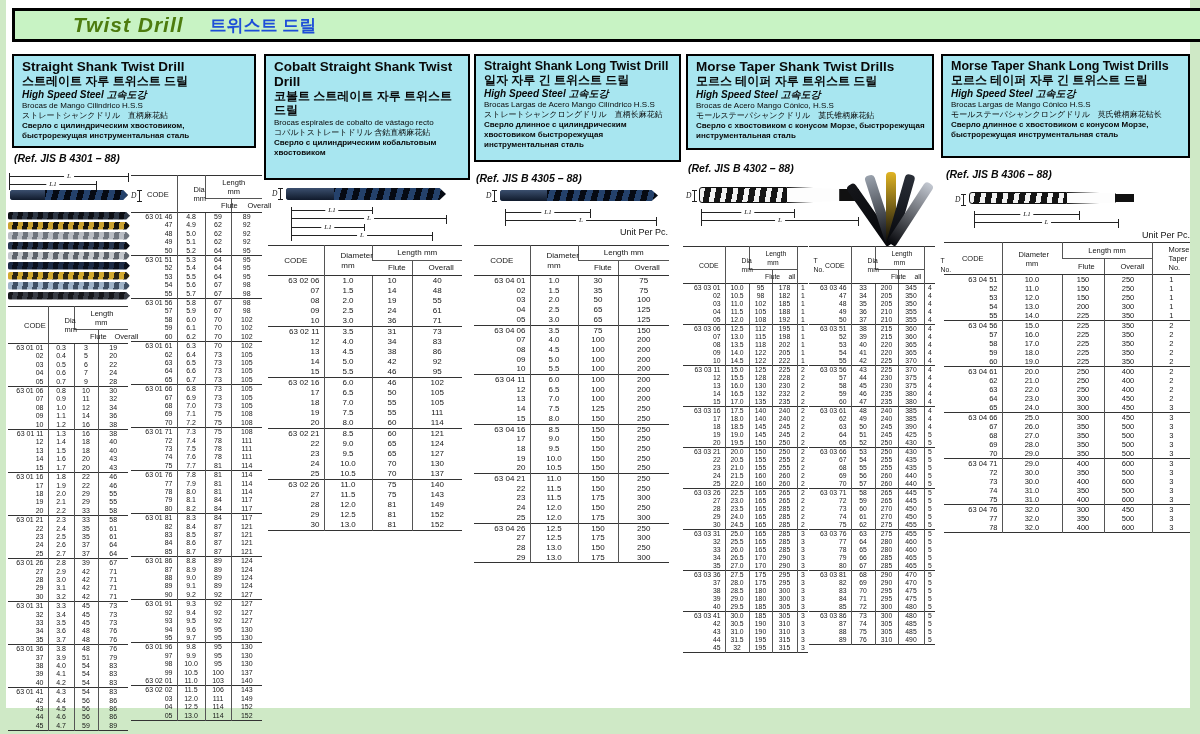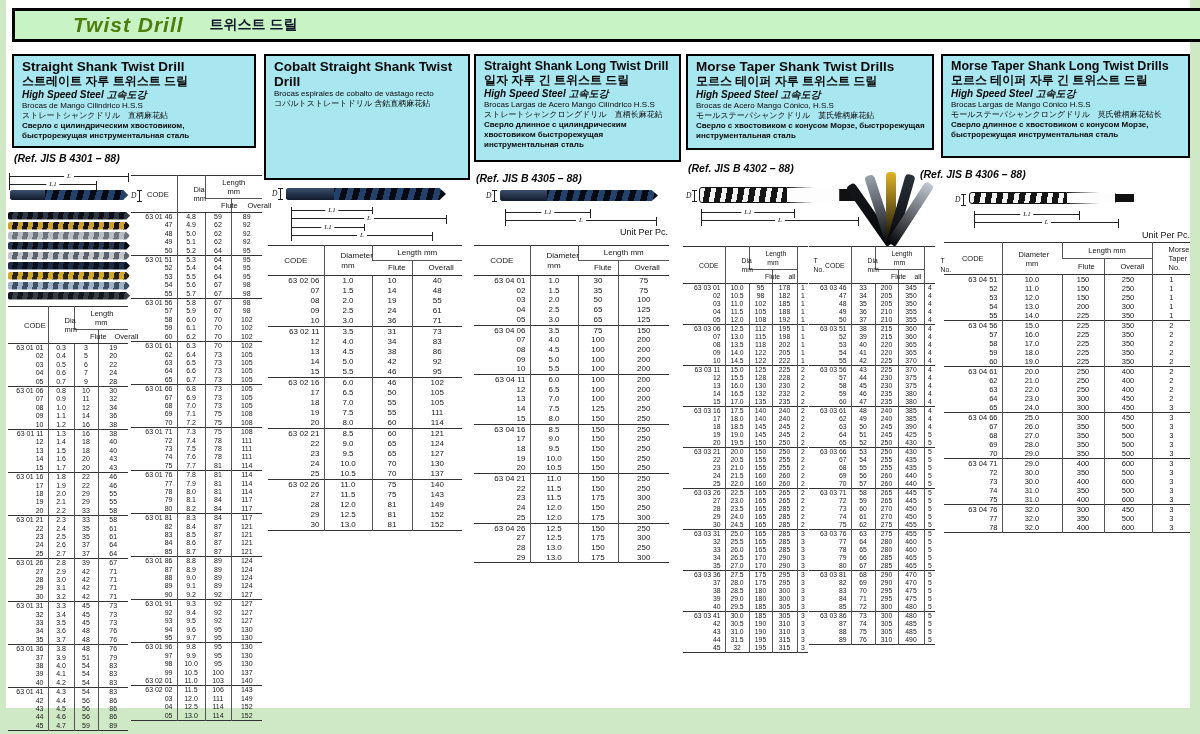--- a/index.html
+++ b/index.html
@@ -4,21 +4,21 @@
 <style>
   html,body{margin:0;padding:0;}
   body{font-family:"Liberation Sans",sans-serif;background:#cfe9c6;}
   #page{position:relative;width:1200px;height:734px;background:#cfe9c6;overflow:hidden;}
   #paper{position:absolute;left:6px;top:0;width:1184px;height:708px;background:#ffffff;}
 
   
   .title-bar{position:absolute;left:12px;top:8px;width:1170px;height:28px;background:#c8f3c4;
     border:3px solid #000;display:flex;align-items:center;padding-left:58px;gap:26px;}
   .title-en{font-size:21px;font-weight:bold;font-style:italic;color:#4d7c0f;letter-spacing:1px;}
-  .title-ko{font-size:14px;font-weight:bold;color:#0f172a;}
+  .title-ko{font-size:17px;font-weight:bold;color:#1d4ed8;}
 
   
   .secbox{position:absolute;background:#a8e6f0;border:2.5px solid #000;padding:3px 6px 3px 8px;box-sizing:border-box;color:#090909;}
   .sec-title{font-size:13.5px;font-weight:bold;line-height:1.12;}
   .sec-native{font-size:12px;font-weight:bold;line-height:1.15;margin-top:1px;}
   .sec-hss{font-size:10px;font-weight:bold;font-style:italic;line-height:1.2;}
   .sec-line{font-size:8px;line-height:1.25;}
   .sec-ru{font-weight:bold;}
   .ref{position:absolute;font-size:10.5px;font-weight:bold;font-style:italic;color:#0a0a0a;}
 
@@ -81,22 +81,24 @@
     <div class="sec-native">스트레이트 자루 트위스트 드릴</div>
     <div class="sec-hss">High Speed Steel 고속도강</div>
     <div class="sec-line">Brocas de Mango Cilindrico H.S.S</div>
     <div class="sec-line">ストレートシャンクドリル　直柄麻花鉆</div>
     <div class="sec-line sec-ru">Сверло с цилиндрическим хвостовиком, быстрорежущая инструментальная сталь</div>
   </div>
   <div class="ref" style="left:14px;top:152px;">(Ref. JIS B 4301 – 88)</div>
 
   <div class="secbox" style="left:264px;top:54px;width:206px;height:126px;">
     <div class="sec-title">Cobalt Straight Shank Twist Drill</div>
+    <div class="sec-native">코볼트 스트레이트 자루 트위스트 드릴</div>
     <div class="sec-line">Brocas espirales de cobalto de vástago recto</div>
     <div class="sec-line">コバルトストレートドリル 含鈷直柄麻花鉆</div>
+    <div class="sec-line sec-ru">Сверло с цилиндрическим кобальтовым хвостовиком</div>
   </div>
 
   <div class="secbox" style="left:474px;top:54px;width:207px;height:108px;">
     <div class="sec-title" style="font-size:12.5px;">Straight Shank Long Twist Drill</div>
     <div class="sec-native">일자 자루 긴 트위스트 드릴</div>
     <div class="sec-hss">High Speed Steel 고속도강</div>
     <div class="sec-line">Brocas Largas de Acero Mango Cilíndrico H.S.S</div>
     <div class="sec-line">ストレートシャンクロングドリル　直柄长麻花鉆</div>
     <div class="sec-line sec-ru">Сверло длинное с цилиндрическим хвостовиком быстрорежущая инструментальная сталь</div>
   </div>
@@ -113,21 +115,21 @@
   <div class="ref" style="left:688px;top:162px;">(Ref. JIS B 4302 – 88)</div>
 
   <div class="secbox" style="left:941px;top:54px;width:249px;height:104px;">
     <div class="sec-title" style="font-size:12.5px;">Morse Taper Shank Long Twist Drills</div>
     <div class="sec-native">모르스 테이퍼 자루 긴 트위스트 드릴</div>
     <div class="sec-hss">High Speed Steel 고속도강</div>
     <div class="sec-line">Brocas Largas de Mango Cónico H.S.S</div>
     <div class="sec-line">モールステーパシャンクロングドリル　莫氏锥柄麻花钻长</div>
     <div class="sec-line sec-ru">Сверло длинное с хвостовиком с конусом Морзе, быстрорежущая инструментальная сталь</div>
   </div>
-  <div class="ref" style="left:901px;top:168px;margin-left:19px;">(Ref. JIS B 4306 – 88)</div>
+  <div class="ref" style="left:927px;top:168px;margin-left:19px;">(Ref. JIS B 4306 – 88)</div>
 
   <div class="dim" style="left:10px;top:176px;width:118px;">
       <span class="dlab">L</span>
     </div>
   <div class="dim" style="left:10px;top:184px;width:86px;">
       <span class="dlab">L1</span>
     </div>
   <div class="blue-drill" style="left:10px;top:190px;width:118px;height:10px;">
       <span class="shank"></span>
     </div>

